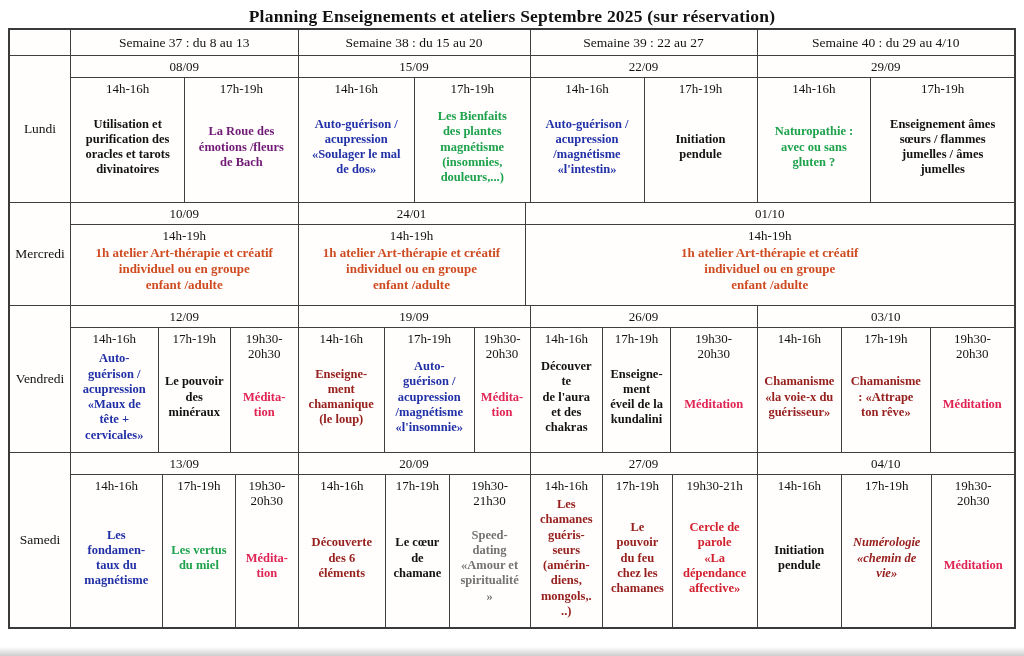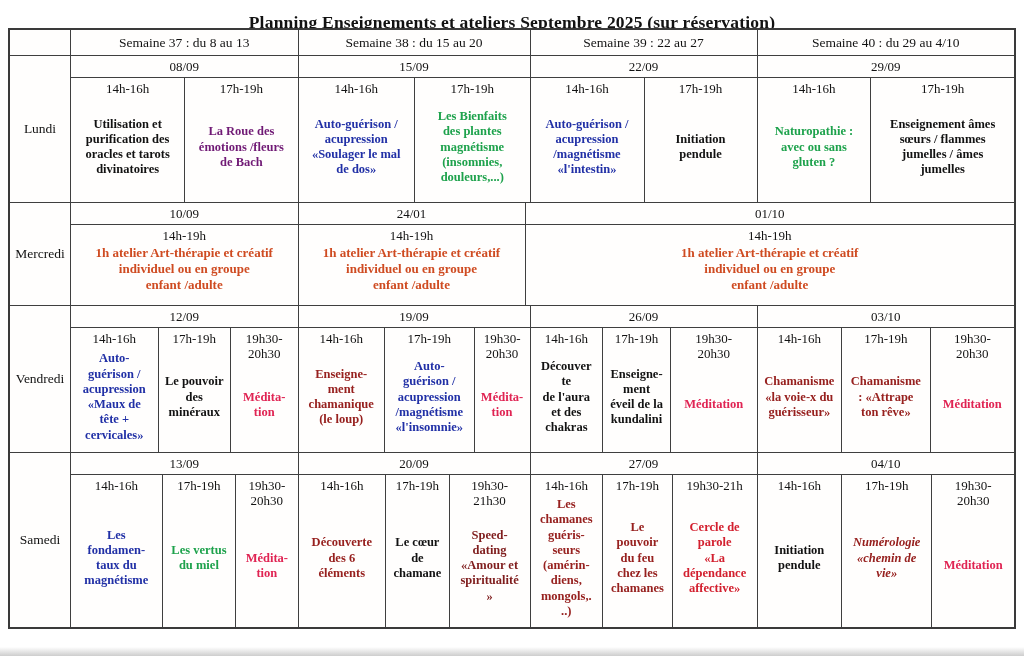--- a/index.html
+++ b/index.html
@@ -5,21 +5,21 @@
   * { margin:0; padding:0; box-sizing:border-box; }
   html,body { width:1024px; height:656px; }
   body {
     position:relative;
     background:#ffffff;
     font-family:"Liberation Serif","DejaVu Serif",serif;
     color:#121212;
     overflow:hidden;
   }
   .title {
-    position:absolute; top:12px; left:0; width:1024px;
+    position:absolute; top:6px; left:0; width:1024px;
     text-align:center; font-size:17.5px; font-weight:bold; letter-spacing:.2px;
   }
   .table {
     position:absolute; left:8px; top:28px; width:1008px; height:601px;
     display:flex; flex-direction:column;
     border:2px solid #3a3a3a; background:#fffefd;
   }
   .row { display:flex; min-height:0; }
   .row + .row { border-top:1.5px solid #3f3f3f; }
   .hrow  { flex:0 0 25px; }
@@ -342,21 +342,21 @@
         </div>
         <div class="slot" style="flex:0 0 27.5%">
           <div class="time">17h-19h</div>
           <div class="txt" style="color: rgb(18, 18, 18);">Le cœur
 de
 chamane</div>
         </div>
         <div class="slot" style="flex:1">
           <div class="time">19h30-
 21h30</div>
-          <div class="txt" style="color: #7f1d1d;">Speed-
+          <div class="txt" style="color: #737373;">Speed-
 dating
 «Amour et
 spiritualité
 »</div>
         </div>
       </div>
     </div>
 
     <div class="week-block w3">
       <div class="date-bar">27/09</div>

